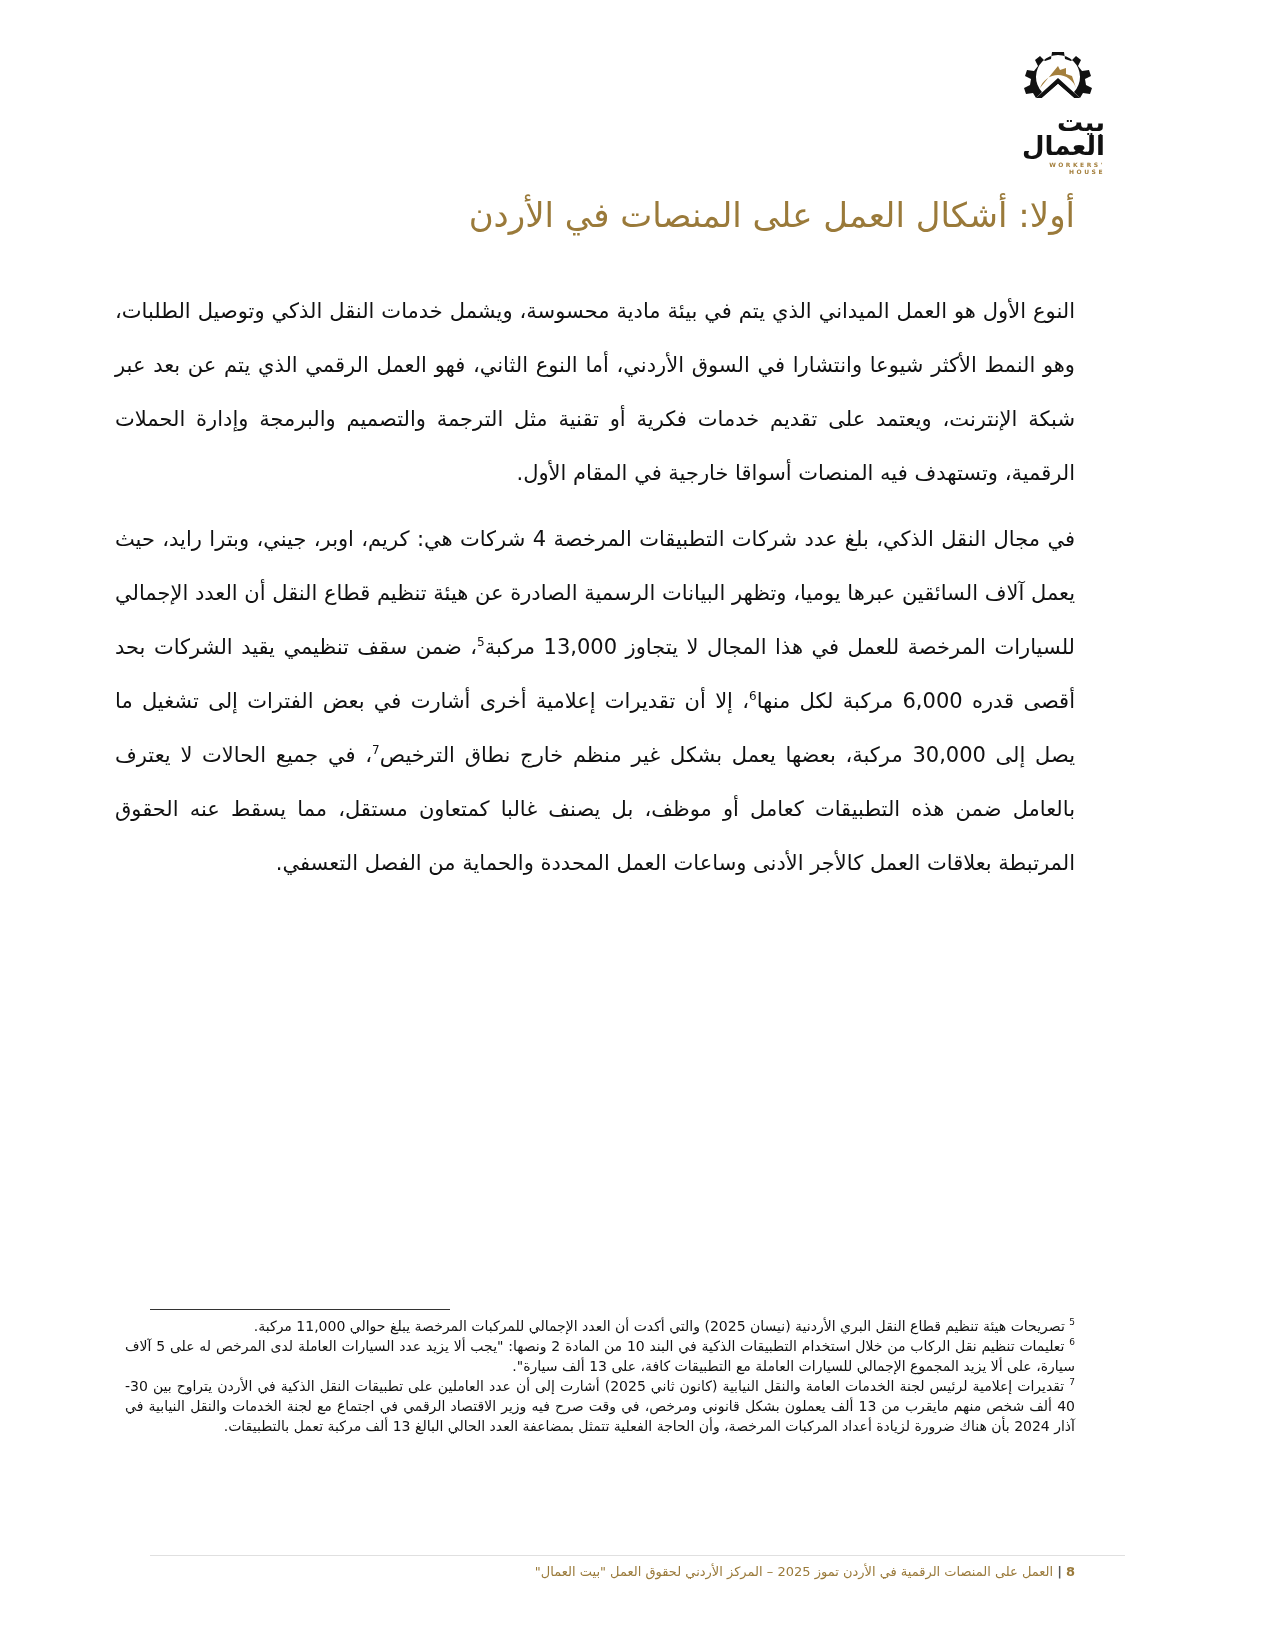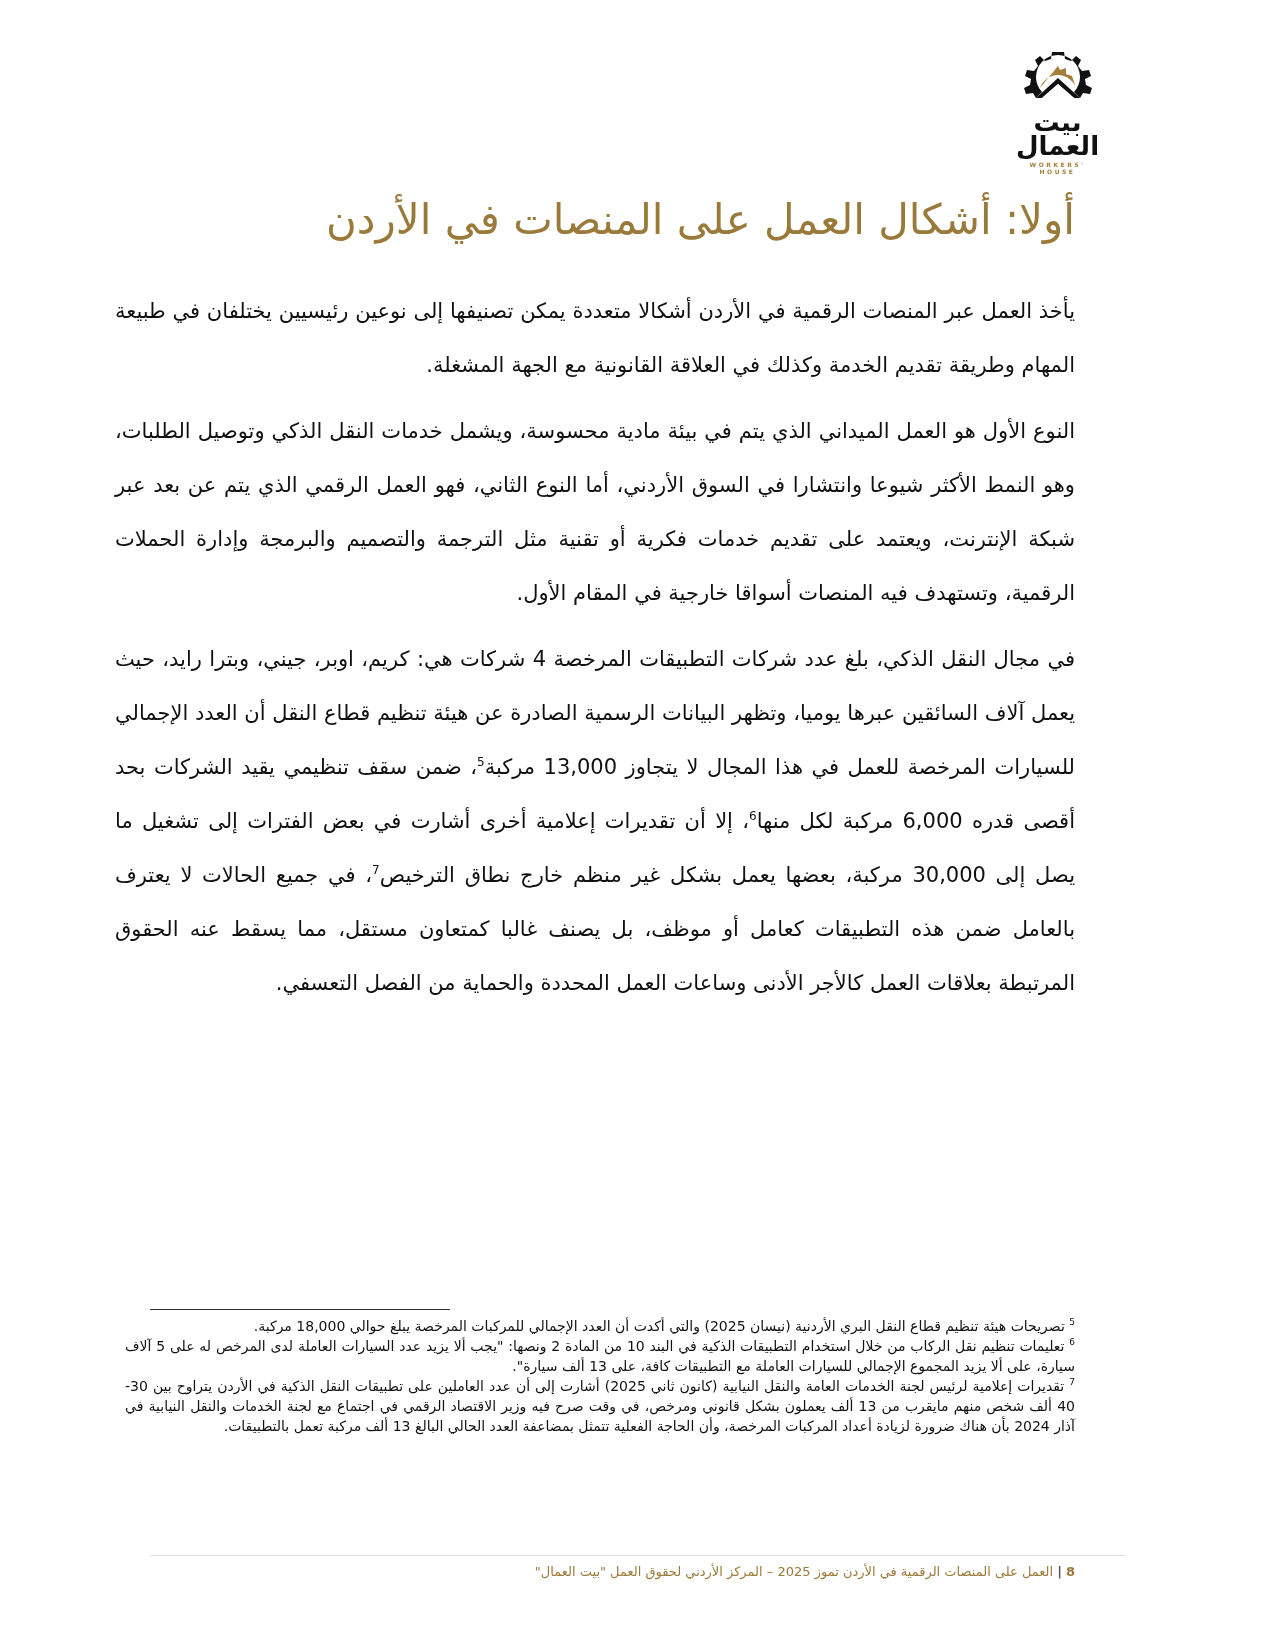--- a/index.html
+++ b/index.html
@@ -1,22 +1,22 @@
 <!DOCTYPE html>
 <html lang="ar" dir="rtl"><head>
   <meta charset="utf-8">
   <style>
     html, body { margin: 0; padding: 0; background: #ffffff; }
     body { width: 1275px; height: 1650px; position: relative; overflow: hidden;
            font-family: "DejaVu Sans", "Liberation Sans", sans-serif; color: #111; }
-    .logo { position: absolute; left: 1010px; top: 48px; width: 95px; text-align: center; direction: ltr; }
+    .logo { position: absolute; left: 1010px; top: 48px; width: 95px; text-align: right; direction: ltr; }
     .logo svg { display: block; margin: 0 auto; }
     .logo-ar { font-size: 26px; font-weight: bold; line-height: 24px; color: #111; direction: rtl; }
     .logo-en { font-size: 6px; letter-spacing: 2.5px; color: #a47f3c; margin-top: 3px; font-weight: bold; }
-    .title { position: absolute; right: 200px; top: 195px; font-size: 42px; color: #9a7a3a;
+    .title { position: absolute; right: 200px; top: 195px; font-size: 34px; color: #9a7a3a;
              font-family: "DejaVu Sans", sans-serif; font-weight: normal; margin: 0; white-space: nowrap; }
     .body { position: absolute; right: 200px; width: 960px; top: 284px; }
     .para { font-size: 21px; line-height: 54px; text-align: justify; text-align-last: right; margin: 0 0 12px 0; }
     sup { font-size: 12px; line-height: 0; }
     .fn-rule { position: absolute; left: 150px; top: 1309px; width: 300px; height: 0; border-top: 1.5px solid #333; }
     .footnotes { position: absolute; right: 200px; width: 950px; top: 1316px; font-size: 14px; line-height: 20px; }
     .fn { margin: 0; text-align: justify; text-align-last: right; }
     .fn sup { font-size: 9px; }
     .footer-rule { position: absolute; left: 150px; top: 1555px; width: 975px; border-top: 1px solid #e0e0e0; }
     .footer { position: absolute; right: 200px; top: 1564px; font-size: 13px; color: #9a7a3a; white-space: nowrap; }
@@ -35,31 +35,30 @@
     <path d="M18 50 L40 30 L62 50 L56 50 L40 36 L24 50 Z" fill="#111"></path>
     <path d="M24 50 L40 36 L56 50 Z" fill="#ffffff"></path>
   </svg>
   <div class="logo-ar">بيت العمال</div>
   <div class="logo-en">WORKERS' HOUSE</div>
 </div>
 
 <h1 class="title">أولا: أشكال العمل على المنصات في الأردن</h1>
 
 <div class="body">
-  <p class="para">يأخذ العمل عبر المنصات الرقمية في الأردن أشكالا متعددة يمكن تصنيفها إلى نوعين رئيسيين يختلفان في طبيعة المهام وطريقة تقديم الخدمة وكذلك في العلاقة القانونية مع الجهة المشغلة.</p>
   <p class="para">النوع الأول هو العمل الميداني الذي يتم في بيئة مادية محسوسة، ويشمل خدمات النقل الذكي وتوصيل الطلبات، وهو النمط الأكثر شيوعا وانتشارا في السوق الأردني، أما النوع الثاني، فهو العمل الرقمي الذي يتم عن بعد عبر شبكة الإنترنت، ويعتمد على تقديم خدمات فكرية أو تقنية مثل الترجمة والتصميم والبرمجة وإدارة الحملات الرقمية، وتستهدف فيه المنصات أسواقا خارجية في المقام الأول.</p>
   <p class="para">
     <span>في مجال النقل الذكي، بلغ عدد شركات التطبيقات المرخصة 4 شركات هي: كريم، اوبر، جيني، وبترا رايد، حيث يعمل آلاف السائقين عبرها يوميا، وتظهر البيانات الرسمية الصادرة عن هيئة تنظيم قطاع النقل أن العدد الإجمالي للسيارات المرخصة للعمل في هذا المجال لا يتجاوز 13,000 مركبة</span><sup>5</sup><span>، ضمن سقف تنظيمي يقيد الشركات بحد أقصى قدره 6,000 مركبة لكل منها</span><sup>6</sup><span>، إلا أن تقديرات إعلامية أخرى أشارت في بعض الفترات إلى تشغيل ما يصل إلى 30,000 مركبة، بعضها يعمل بشكل غير منظم خارج نطاق الترخيص</span><sup>7</sup><span>، في جميع الحالات لا يعترف بالعامل ضمن هذه التطبيقات كعامل أو موظف، بل يصنف غالبا كمتعاون مستقل، مما يسقط عنه الحقوق المرتبطة بعلاقات العمل كالأجر الأدنى وساعات العمل المحددة والحماية من الفصل التعسفي.</span>
   </p>
 </div>
 
 <div class="fn-rule"></div>
 
 <div class="footnotes">
-  <p class="fn"><sup>5</sup> <span>تصريحات هيئة تنظيم قطاع النقل البري الأردنية (نيسان 2025) والتي أكدت أن العدد الإجمالي للمركبات المرخصة يبلغ حوالي 18,000 مركبة.</span></p>
+  <p class="fn"><sup>5</sup> <span>تصريحات هيئة تنظيم قطاع النقل البري الأردنية (نيسان 2025) والتي أكدت أن العدد الإجمالي للمركبات المرخصة يبلغ حوالي 11,000 مركبة.</span></p>
   <p class="fn"><sup>6</sup> <span>تعليمات تنظيم نقل الركاب من خلال استخدام التطبيقات الذكية في البند 10 من المادة 2 ونصها: "يجب ألا يزيد عدد السيارات العاملة لدى المرخص له على 5 آلاف سيارة، على ألا يزيد المجموع الإجمالي للسيارات العاملة مع التطبيقات كافة، على 13 ألف سيارة".</span></p>
   <p class="fn"><sup>7</sup> <span>تقديرات إعلامية لرئيس لجنة الخدمات العامة والنقل النيابية (كانون ثاني 2025) أشارت إلى أن عدد العاملين على تطبيقات النقل الذكية في الأردن يتراوح بين 30-40 ألف شخص منهم مايقرب من 13 ألف يعملون بشكل قانوني ومرخص، في وقت صرح فيه وزير الاقتصاد الرقمي في اجتماع مع لجنة الخدمات والنقل النيابية في آذار 2024 بأن هناك ضرورة لزيادة أعداد المركبات المرخصة، وأن الحاجة الفعلية تتمثل بمضاعفة العدد الحالي البالغ 13 ألف مركبة تعمل بالتطبيقات.</span></p>
 </div>
 
 <div class="footer-rule"></div>
 <div class="footer">
   <span class="pg">8</span><span class="sep">|</span><span>العمل على المنصات الرقمية في الأردن تموز 2025 – المركز الأردني لحقوق العمل "بيت العمال"</span>
 </div>
 
 </body></html>

